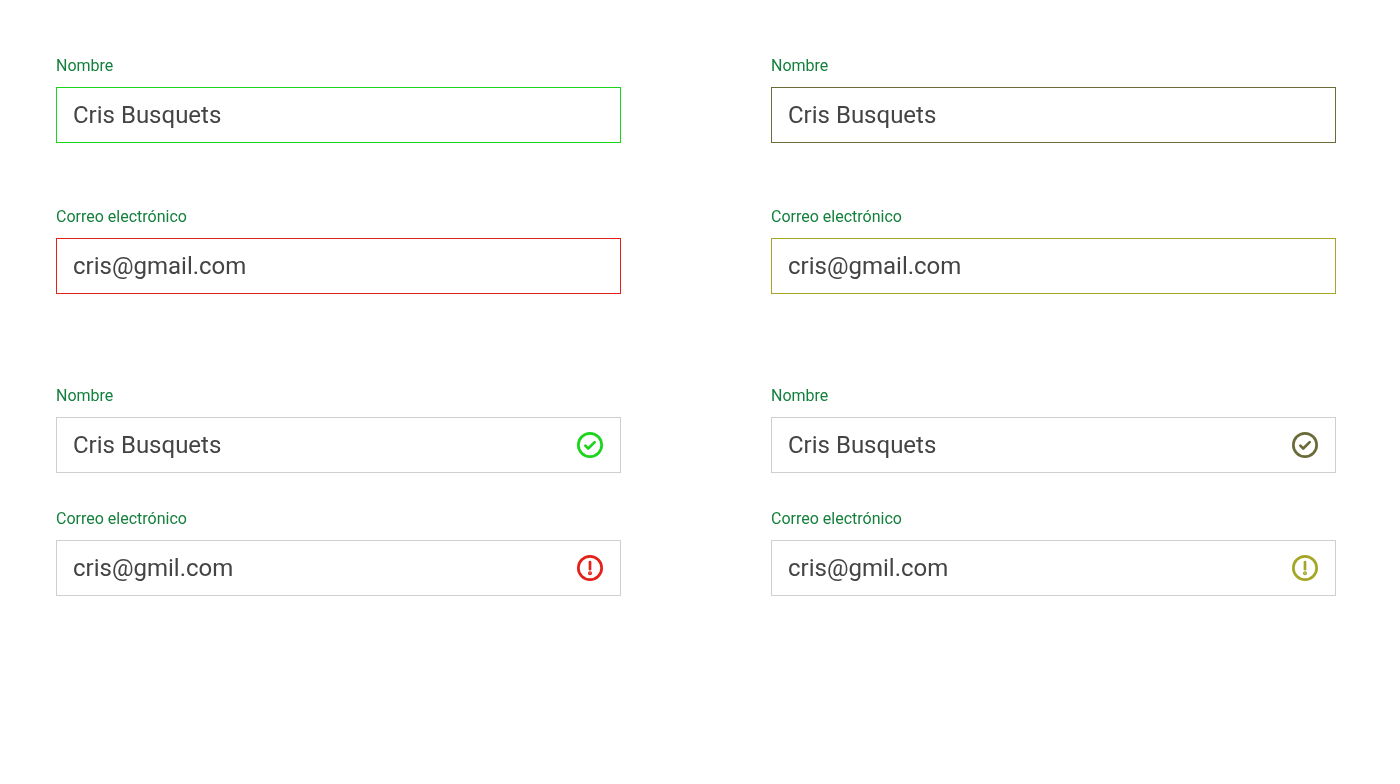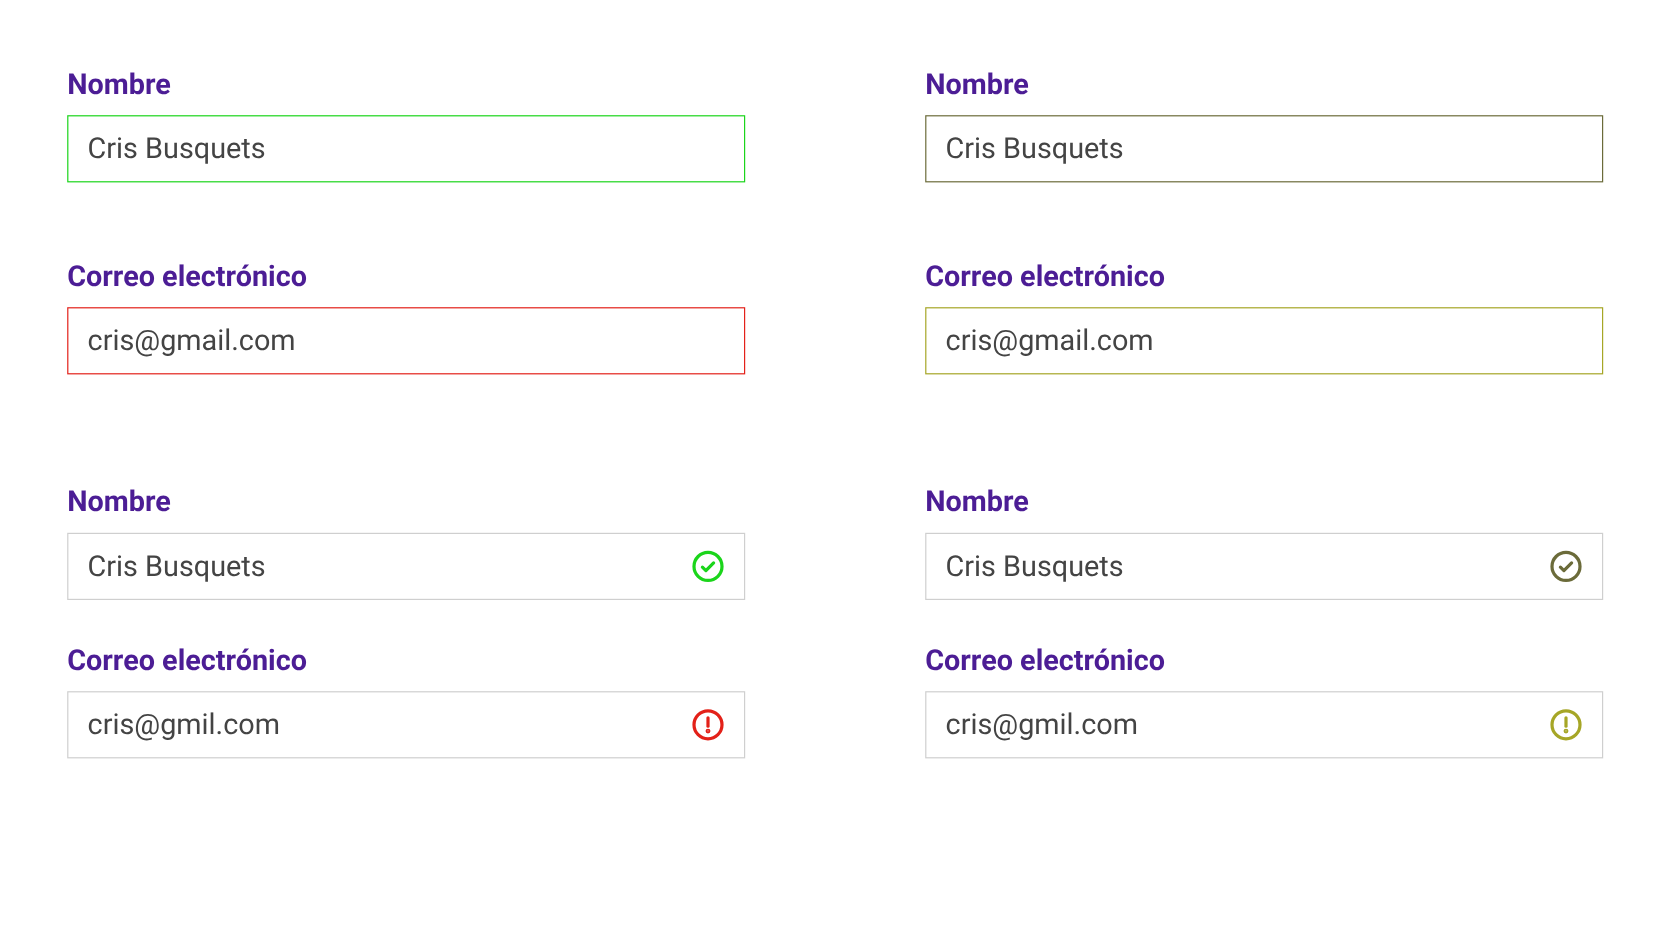--- a/index.html
+++ b/index.html
@@ -16,24 +16,24 @@
     row-gap: 0;
     max-width: 1280px;
   }
   .field-group {
     margin-bottom: 64px;
   }
   .field-group.tight {
     margin-bottom: 36px;
   }
   .label {
-    font-size: 24px;
-    color: #4c1d95;
+    font-size: 16px;
+    color: #15803d;
     margin-bottom: 12px;
-    font-weight: 700;
+    font-weight: 400;
   }
   .input-box {
     display: flex;
     align-items: center;
     justify-content: space-between;
     width: 100%;
     height: 56px;
     padding: 0 16px;
     font-size: 24px;
     color: #444;

